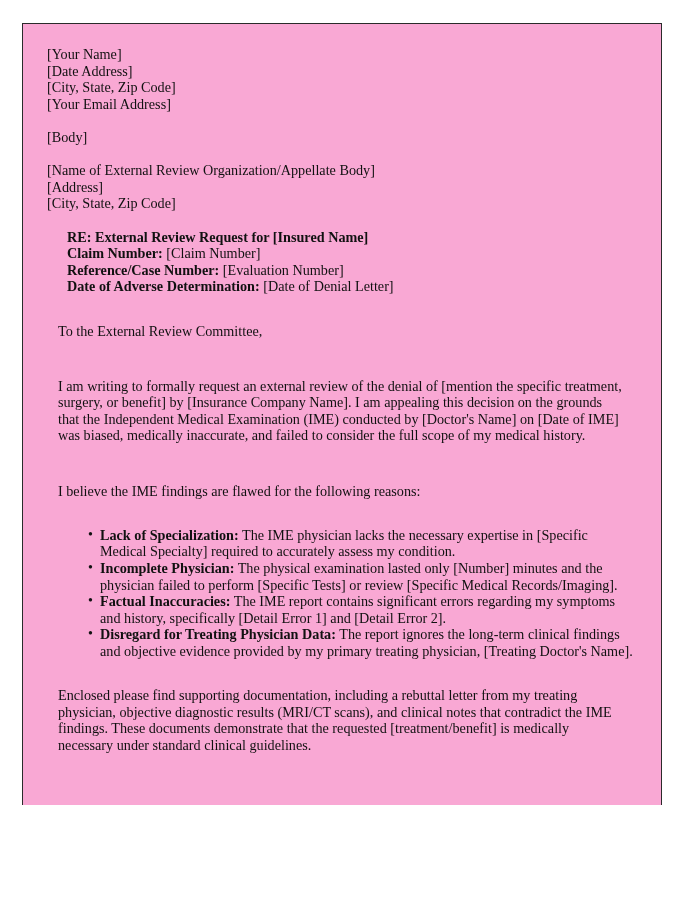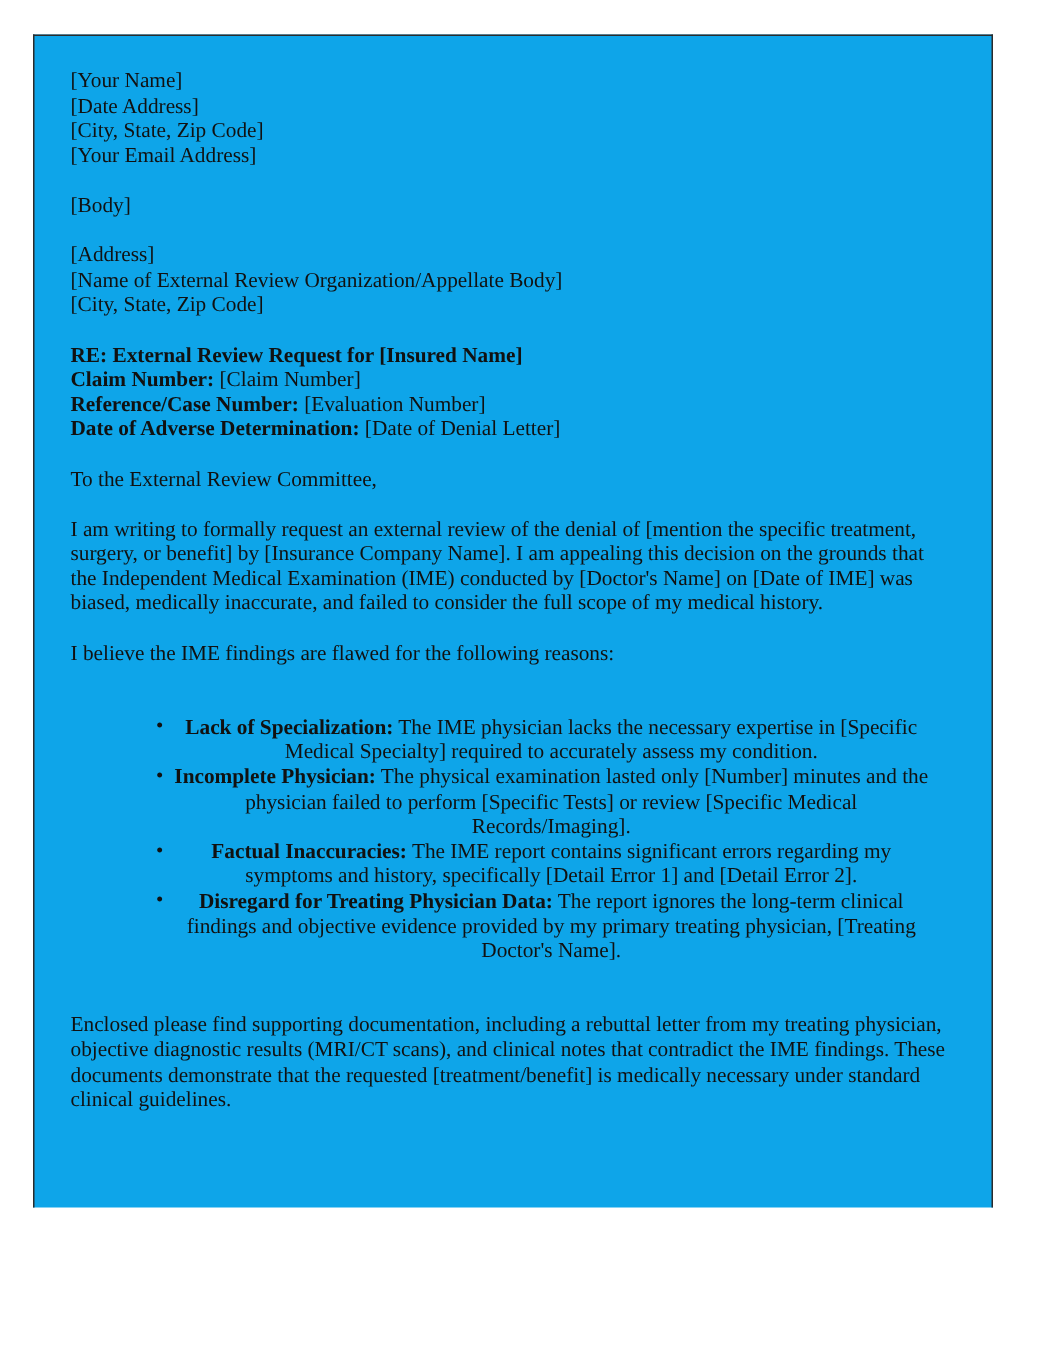--- a/index.html
+++ b/index.html
@@ -16,21 +16,21 @@
   }
 
   .page-sheet {
     position: absolute;
     left: 22px;
     top: 23px;
     width: 640px;
     height: 782px;
     border: 1px solid #2b2b2b;
     border-bottom: none;
-    background: #0ea5e9;
+    background: #f9a8d4;
     box-sizing: border-box;
     overflow: hidden;
   }
 
   .letter-body {
     padding: 22px 26px 0 24px;
     font-size: 14.2px;
     line-height: 16.6px;
   }
 
@@ -40,32 +40,32 @@
 
   .block-gap {
     height: 16.6px;
   }
 
   .ref-line {
     white-space: nowrap;
   }
   .ref-line b {
     font-weight: bold;
+    margin-left: 20px;
   }
 
   .para {
-    margin: 0;
+    margin: 11px;
     text-align: left;
   }
 
   .bullet-list {
-    margin: 16px;
+    margin: 0;
     padding: 0 0 0 41px;
     list-style: none;
-    text-align: center;
   }
   .bullet-list li {
     position: relative;
     padding-left: 12px;
     margin: 0 0 0 0;
   }
   .bullet-list li::before {
     content: "\2022";
     position: absolute;
     left: 0;
@@ -90,22 +90,22 @@
       <div class="addr-line">[Your Email Address]</div>
     </div>
 
     <div class="block-gap"></div>
 
     <div class="addr-line">[Body]</div>
 
     <div class="block-gap"></div>
 
     <div>
+      <div class="addr-line">[Name of External Review Organization/Appellate Body]</div>
       <div class="addr-line">[Address]</div>
-      <div class="addr-line">[Name of External Review Organization/Appellate Body]</div>
       <div class="addr-line">[City, State, Zip Code]</div>
     </div>
 
     <div class="block-gap"></div>
 
     <div>
       <div class="ref-line"><b>RE: External Review Request for [Insured Name]</b><span></span></div>
       <div class="ref-line"><b>Claim Number:</b><span> [Claim Number]</span></div>
       <div class="ref-line"><b>Reference/Case Number:</b><span> [Evaluation Number]</span></div>
       <div class="ref-line"><b>Date of Adverse Determination:</b><span> [Date of Denial Letter]</span></div>

